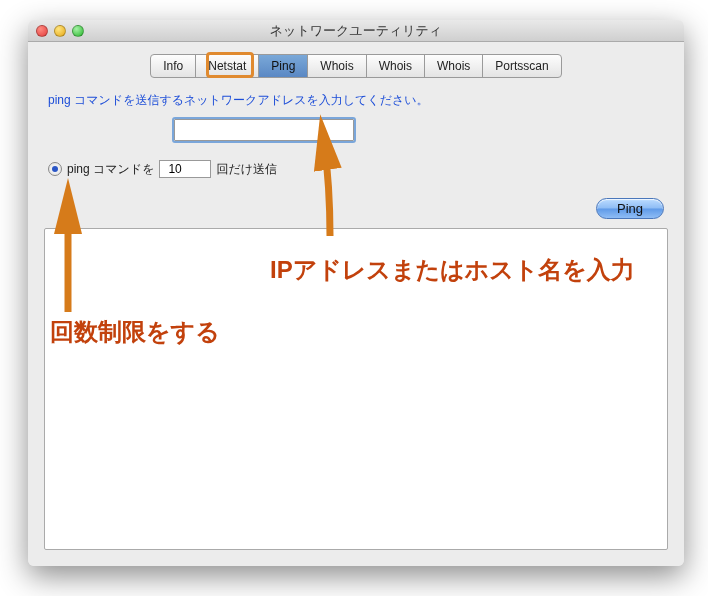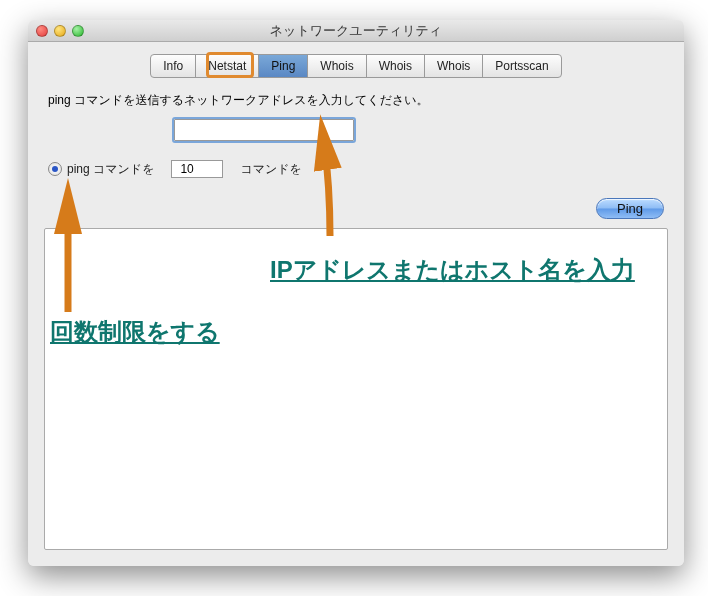--- a/index.html
+++ b/index.html
@@ -12,34 +12,34 @@
 .tl.yel { background: radial-gradient(circle at 35% 30%, #ffe57f, #e6a817); }
 .tl.grn { background: radial-gradient(circle at 35% 30%, #a5f2a5, #28b62c); }
 .titlebar-text { position: absolute; left: 0; right: 0; text-align: center; font-size: 13px; color: #333; pointer-events: none; }
 .content { background: #ececec; padding: 12px 16px 16px 16px; height: calc(100% - 22px); position: relative; }
 .tabs { display: flex; justify-content: center; margin-bottom: 14px; }
 .tab { font-size: 12px; color: #222; background: linear-gradient(#fdfdfd,#e4e4e4); border: 1px solid #9a9a9a; padding: 4px 12px; margin-left: -1px; cursor: default; position: relative; }
 .tab:first-child { border-radius: 4px 0 0 4px; margin-left: 0; }
 .tab:last-child { border-radius: 0 4px 4px 0; }
 .tab.active { background: linear-gradient(#7aa8d8,#5a88c4); color: #111; }
 .highlight-box { position: absolute; border: 3px solid #e08a2f; border-radius: 4px; pointer-events: none; }
-.instruct { font-size: 12px; color: #000000; margin: 0 0 10px 4px; }
+.instruct { font-size: 12px; color: #1d4ed8; margin: 0 0 10px 4px; }
 .input-row { display: flex; align-items: center; margin-left: 130px; margin-bottom: 18px; }
 .address-input { width: 180px; height: 22px; border: 1px solid #999; outline: 2px solid #7aa6da; outline-offset: 0; border-radius: 1px; padding: 2px 4px; font-size: 12px; background: #fff; }
 .hint { font-size: 11px; color: #555; margin-left: 12px; }
 .radio-row { display: flex; align-items: center; font-size: 12px; color: #222; margin-left: 4px; height: 20px; }
 .radio { width: 14px; height: 14px; margin-right: 5px; appearance: none; border: 1px solid #888; border-radius: 50%; background: radial-gradient(#fff,#ddd); position: relative; }
 .radio:checked::after { content: ""; position: absolute; width: 6px; height: 6px; background: #2a56c6; border-radius: 50%; left: 3px; top: 3px; }
-.count-input { width: 52px; height: 18px; border: 1px solid #999; background: #fff; font-size: 12px; padding: 0 8px; margin: 0 17px; }
+.count-input { width: 52px; height: 18px; border: 1px solid #999; background: #fff; font-size: 12px; padding: 0 8px; margin: 0 5px; }
 .ping-button { position: absolute; right: 20px; top: 156px; }
 .aqua-btn { font-size: 13px; background: linear-gradient(#bcdcff 0%, #8fbdf5 48%, #5f9ae8 52%, #8fbdf5 100%); border: 1px solid #4a77bb; border-radius: 11px; padding: 2px 20px; color: #111; box-shadow: inset 0 1px 1px rgba(255,255,255,0.8); cursor: default; }
 .output { position: absolute; left: 16px; right: 16px; top: 186px; bottom: 16px; background: #fff; border: 1px solid #aaa; border-radius: 2px; }
 .arrow { position: absolute; pointer-events: none; }
 .arrow svg { overflow: visible; }
-.annotation { position: absolute; font-size: 24px; font-weight: 600; color: #0f766e; text-shadow: 0 0 3px #fff, 0 0 3px #fff; pointer-events: none; white-space: nowrap; text-decoration: underline; }
+.annotation { position: absolute; font-size: 24px; font-weight: 600; color: #c2410c; text-shadow: 0 0 3px #fff, 0 0 3px #fff; pointer-events: none; white-space: nowrap; }
 </style>
 </head>
 <body>
 
 <div class="shadow-wrap">
   <div class="titlebar">
     <div class="traffic">
       <div class="tl red"></div>
       <div class="tl yel"></div>
       <div class="tl grn"></div>
@@ -60,21 +60,21 @@
     <div class="instruct">ping コマンドを送信するネットワークアドレスを入力してください。</div>
 
     <div class="input-row">
       <input class="address-input" type="text" value="" style="">
     </div>
 
     <div class="radio-row">
       <input type="radio" class="radio" name="limit" checked="" style="">
       <span>ping コマンドを</span>
       <input class="count-input" type="text" value="10" style="">
-      <span>コマンドを</span>
+      <span>回だけ送信</span>
     </div>
 
     <div class="ping-button">
       <button class="aqua-btn">Ping</button>
     </div>
 
     <div class="output"></div>
   </div>
 </div>
 

